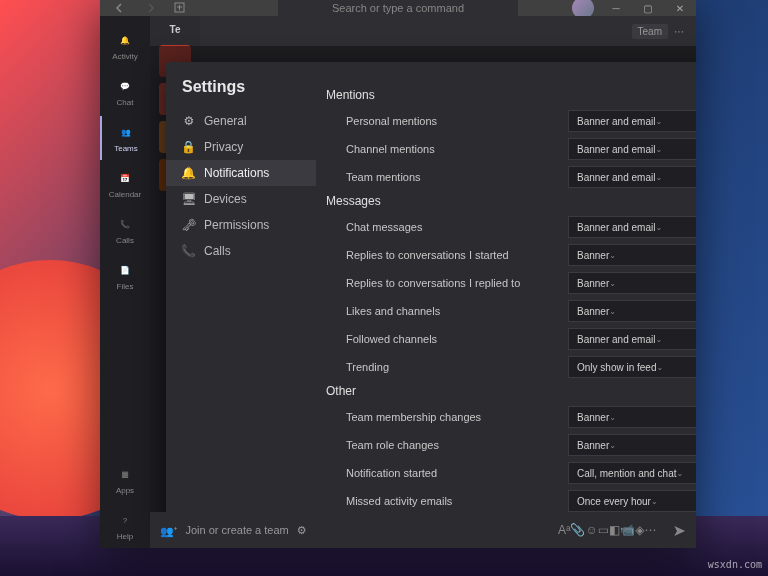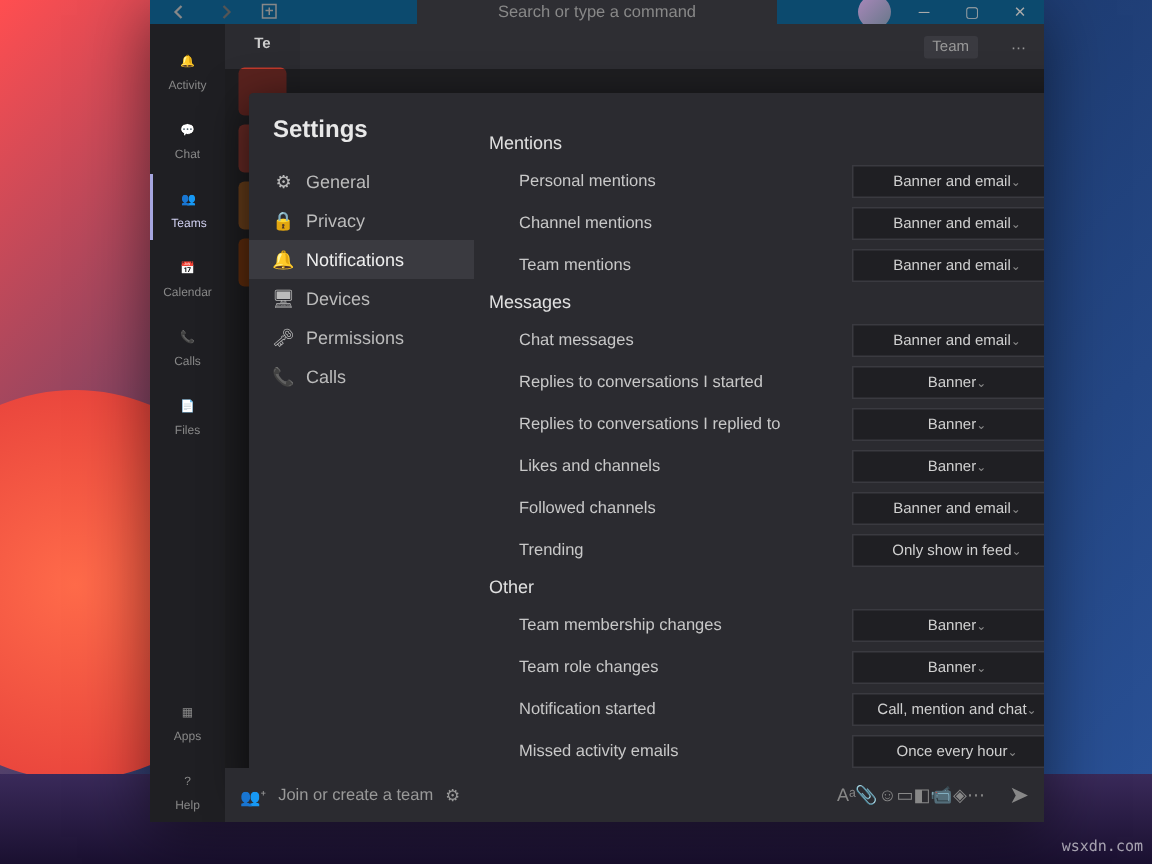--- a/index.html
+++ b/index.html
@@ -1,62 +1,62 @@
 <!DOCTYPE html>
 <html><head>
 <meta charset="utf-8">
 <style>
 * { margin: 0; padding: 0; box-sizing: border-box; font-family: 'Segoe UI', Arial, sans-serif; }
 body { width: 768px; height: 576px; overflow: hidden; position: relative; background: linear-gradient(135deg, #ff4e50 0%, #1e3c72 50%, #2a5298 100%); }
 .bg-deco { position: absolute; inset: 0; }
 .sun { position: absolute; left: -80px; top: 260px; width: 260px; height: 260px; border-radius: 50%; background: radial-gradient(circle, #ff6b4a 0%, #e23838 100%); }
 .grid-plane { position: absolute; left: 0; right: 0; bottom: 0; height: 60px; background: linear-gradient(180deg, #3a2a5a 0%, #1a1030 100%); }
 .app-shell { position: absolute; left: 100px; top: 0; width: 596px; height: 548px; background: #2b2b30; display: flex; flex-direction: column; box-shadow: 0 10px 40px rgba(0,0,0,0.5); }
-.titlebar { height: 16px; background: #0c4a6e; display: flex; align-items: center; position: relative; }
+.titlebar { height: 16px; background: #404040; display: flex; align-items: center; position: relative; }
 .tb-nav { display: flex; gap: 6px; padding: 0 8px; }
 .tb-btn { width: 24px; height: 24px; display: flex; align-items: center; justify-content: center; color: #999; font-size: 12px; }
 .search-box { position: absolute; left: 50%; transform: translateX(-50%); width: 240px; height: 20px; background: #2e2e33; border-radius: 2px; display: flex; align-items: center; justify-content: center; color: #888; font-size: 11px; }
 .win-ctrls { position: absolute; right: 0; display: flex; align-items: center; }
 .avatar { width: 22px; height: 22px; border-radius: 50%; background: linear-gradient(135deg,#a8b,#678); margin-right: 6px; }
 .win-btn { width: 32px; height: 30px; display: flex; align-items: center; justify-content: center; color: #aaa; font-size: 10px; }
 .app-body { flex: 1; display: flex; background: #252529; position: relative; overflow: hidden; }
 .app-rail { width: 50px; background: #1f1f23; display: flex; flex-direction: column; align-items: center; padding-top: 8px; gap: 2px; }
 .rail-item { width: 50px; height: 44px; display: flex; flex-direction: column; align-items: center; justify-content: center; color: #888; font-size: 8px; gap: 2px; }
 .rail-item.active { border-left: 2px solid #a6a6e0; color: #d0d0f0; }
 .rail-icon { width: 18px; height: 18px; display: flex; align-items: center; justify-content: center; }
 .rail-spacer { flex: 1; }
 .team-column { width: 50px; background: #2b2b30; display: flex; flex-direction: column; align-items: center; padding-top: 8px; gap: 6px; }
 .team-label { color: #ccc; font-size: 10px; font-weight: 600; margin-bottom: 4px; }
 .team-tile { width: 32px; height: 32px; border-radius: 4px; }
 .tile-a { background: #c0392b; }
 .tile-b { background: #e74c3c; }
 .tile-c { background: #e67e22; }
 .tile-d { background: #d35400; }
 .main-area { flex: 1; background: #2e2e33; position: relative; }
-.top-chip { position: absolute; top: 8px; right: 12px; display: flex; gap: 22px; align-items: center; color: #999; font-size: 10px; }
+.top-chip { position: absolute; top: 8px; right: 12px; display: flex; gap: 6px; align-items: center; color: #999; font-size: 10px; }
 .chip-team { padding: 2px 6px; background: #3a3a40; border-radius: 2px; }
 .compose-bar { position: absolute; left: 50px; right: 0; bottom: 0; height: 36px; background: #2b2b30; display: flex; align-items: center; padding: 0 10px; gap: 8px; }
 .compose-left { display: flex; gap: 8px; align-items: center; color: #999; font-size: 11px; }
 .compose-icons { display: flex; color: #888; margin-left: auto; }
 .compose-icons span { font-size: 12px; }
 .send-btn { color: #888; margin-left: 8px; }
 
 
 .modal-backdrop { position: absolute; inset: 30px 0 0 50px; background: rgba(20,20,22,0.6); }
 .settings-modal { position: absolute; left: 66px; top: 46px; width: 562px; height: 464px; background: #2b2b30; border-radius: 3px; display: flex; box-shadow: 0 8px 30px rgba(0,0,0,0.7); }
 .settings-nav { width: 150px; padding: 16px 0; }
 .settings-title { color: #e8e8e8; font-size: 16px; font-weight: 600; padding: 0 16px 12px; }
 .nav-item { display: flex; align-items: center; gap: 8px; padding: 6px 16px; color: #bbb; font-size: 12px; cursor: pointer; }
 .nav-item.active { background: #3a3a40; color: #eee; }
 .nav-icon { width: 14px; height: 14px; display: flex; align-items: center; justify-content: center; font-size: 12px; }
 .settings-content { flex: 1; padding: 20px 20px 20px 10px; overflow-y: auto; position: relative; }
 .section-head { color: #e0e0e0; font-size: 12px; font-weight: 400; margin: 6px 0 8px; }
 .setting-row { display: flex; align-items: center; justify-content: space-between; margin-bottom: 6px; }
 .setting-label { color: #c8c8c8; font-size: 11px; flex: 1; margin-left: 20px; }
-.dropdown { width: 140px; height: 22px; background: #1f1f23; border: 1px solid #3a3a40; color: #d0d0d0; font-size: 10px; display: flex; align-items: center; justify-content: center; padding: 0 8px; cursor: pointer; }
+.dropdown { width: 140px; height: 22px; background: #1f1f23; border: 1px solid #3a3a40; color: #d0d0d0; font-size: 10px; display: flex; align-items: center; justify-content: flex-start; padding: 0 8px; cursor: pointer; }
 .dropdown .chev { font-size: 8px; color: #888; }
 .watermark { position: absolute; right: 6px; bottom: 6px; color: rgba(255,255,255,0.6); font-size: 10px; font-family: monospace; }
 svg { display: block; }
 </style>
 </head>
 <body>
 
 <div class="bg-deco">
   <div class="sun"></div>
   <div class="grid-plane"></div>

